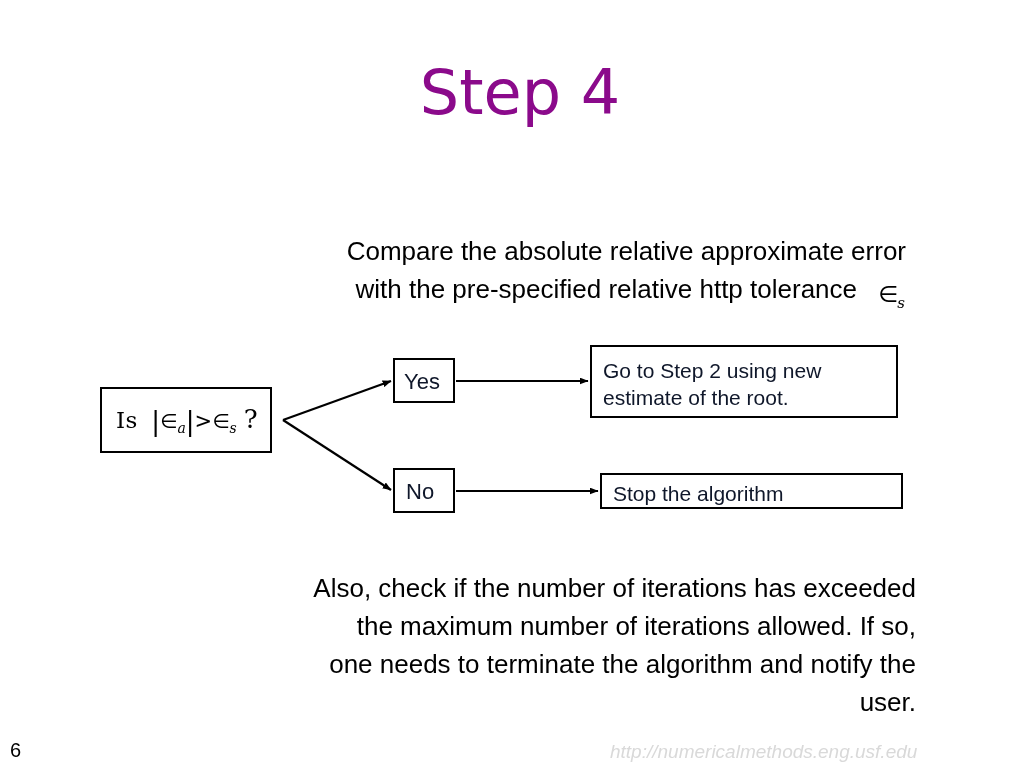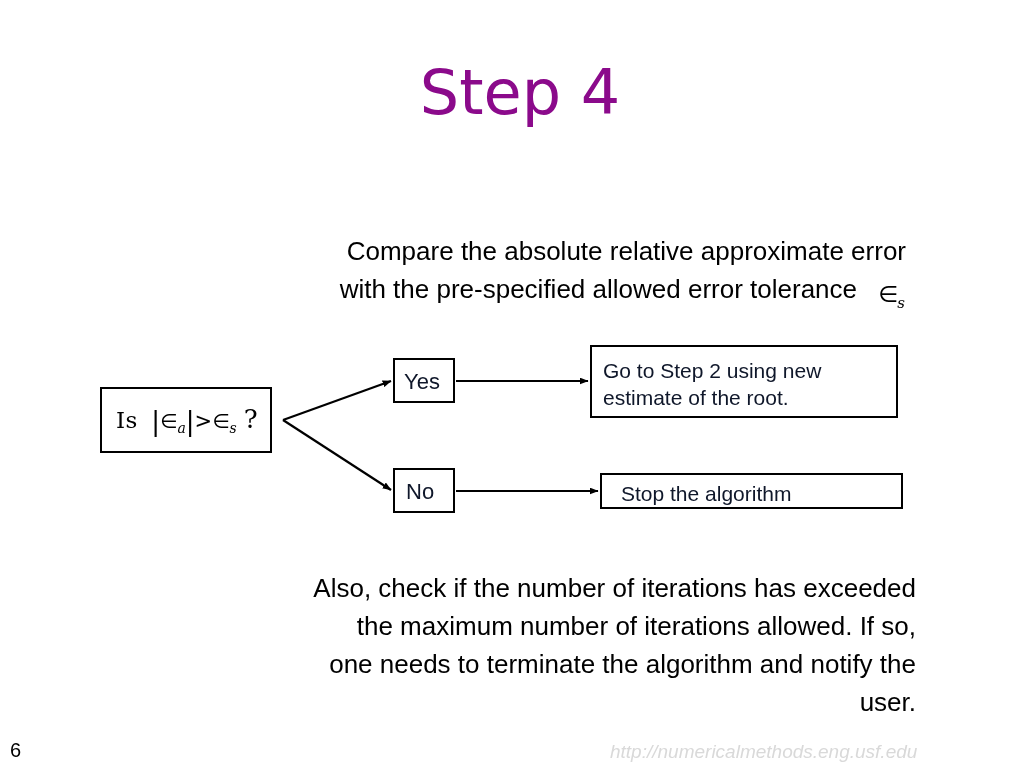--- a/index.html
+++ b/index.html
@@ -180,21 +180,20 @@
     left: 600px;
     top: 473px;
     width: 303px;
     height: 36px;
   }
   #box-stop .box-text {
     position: absolute;
     left: 11px;
     top: 5px;
     font-size: 21px;
-    margin-left: 8px;
   }
 
   
   #connectors {
     position: absolute;
     left: 0;
     top: 0;
     width: 1024px;
     height: 768px;
     pointer-events: none;
@@ -222,21 +221,21 @@
 </head>
 <body>
 
 <div id="slide">
 
   <div id="slide-title">Step 4</div>
 
   <div id="para-top" class="para">
     <span class="line">Compare the absolute relative approximate error</span>
     <span class="line">
-      <span>with the pre-specified allowed error tolerance</span>
+      <span>with the pre-specified relative http tolerance</span>
       <span class="eps-inline">
         <span class="eps-sym">∈</span><span class="eps-sub">s</span>
       </span>
     </span>
   </div>
 
   <svg id="connectors" viewBox="0 0 1024 768" width="1024" height="768">
     <defs>
       <marker id="arrowhead" markerWidth="9" markerHeight="7" refX="8.4" refY="3.5" orient="auto" markerUnits="userSpaceOnUse">
         <polygon points="0 0, 9 3.5, 0 7" fill="#000000"></polygon>

